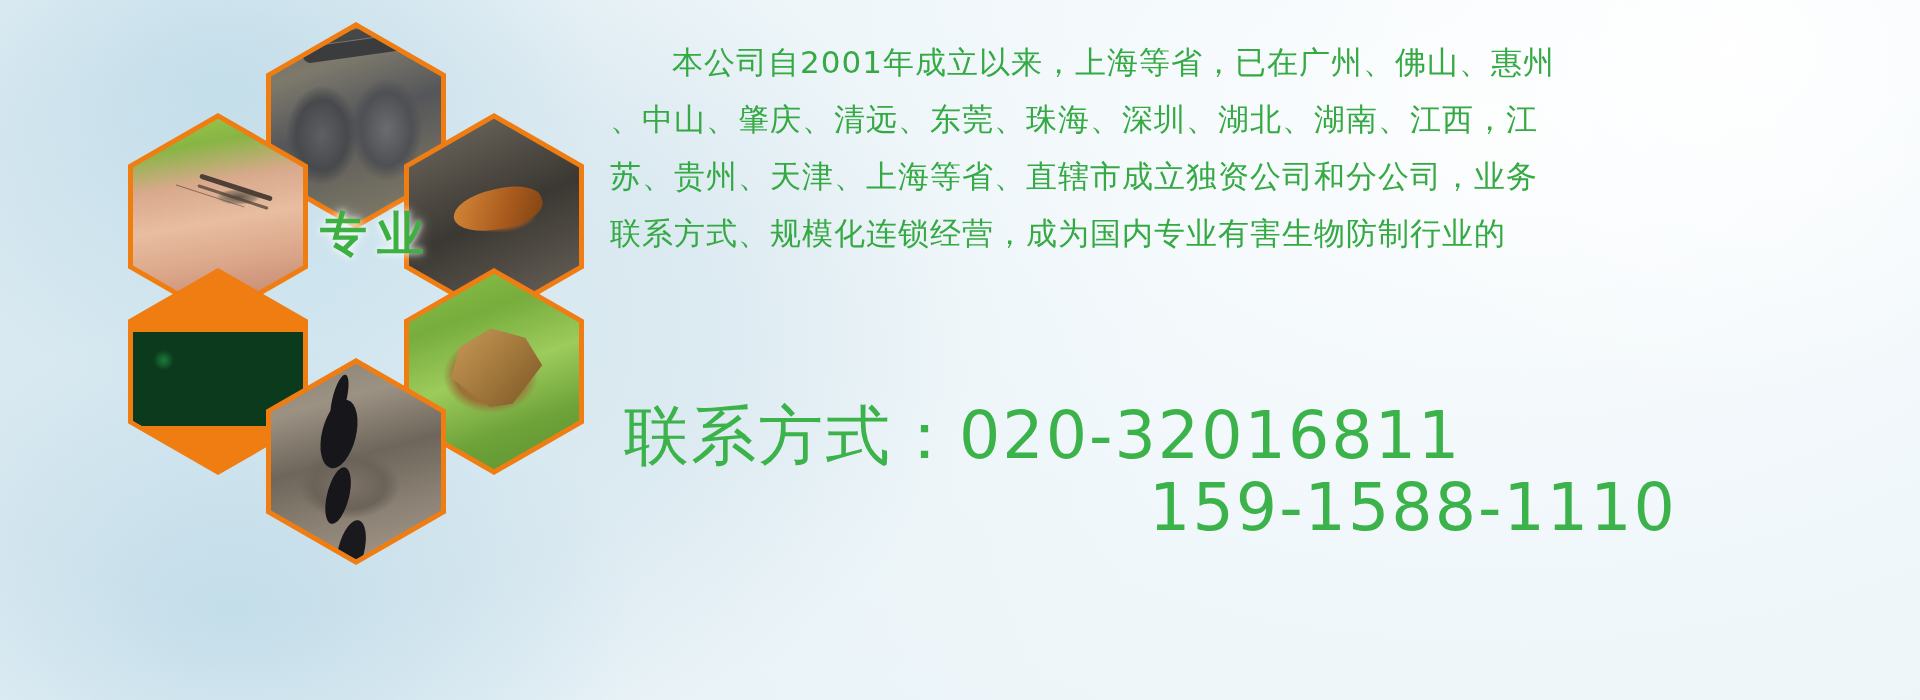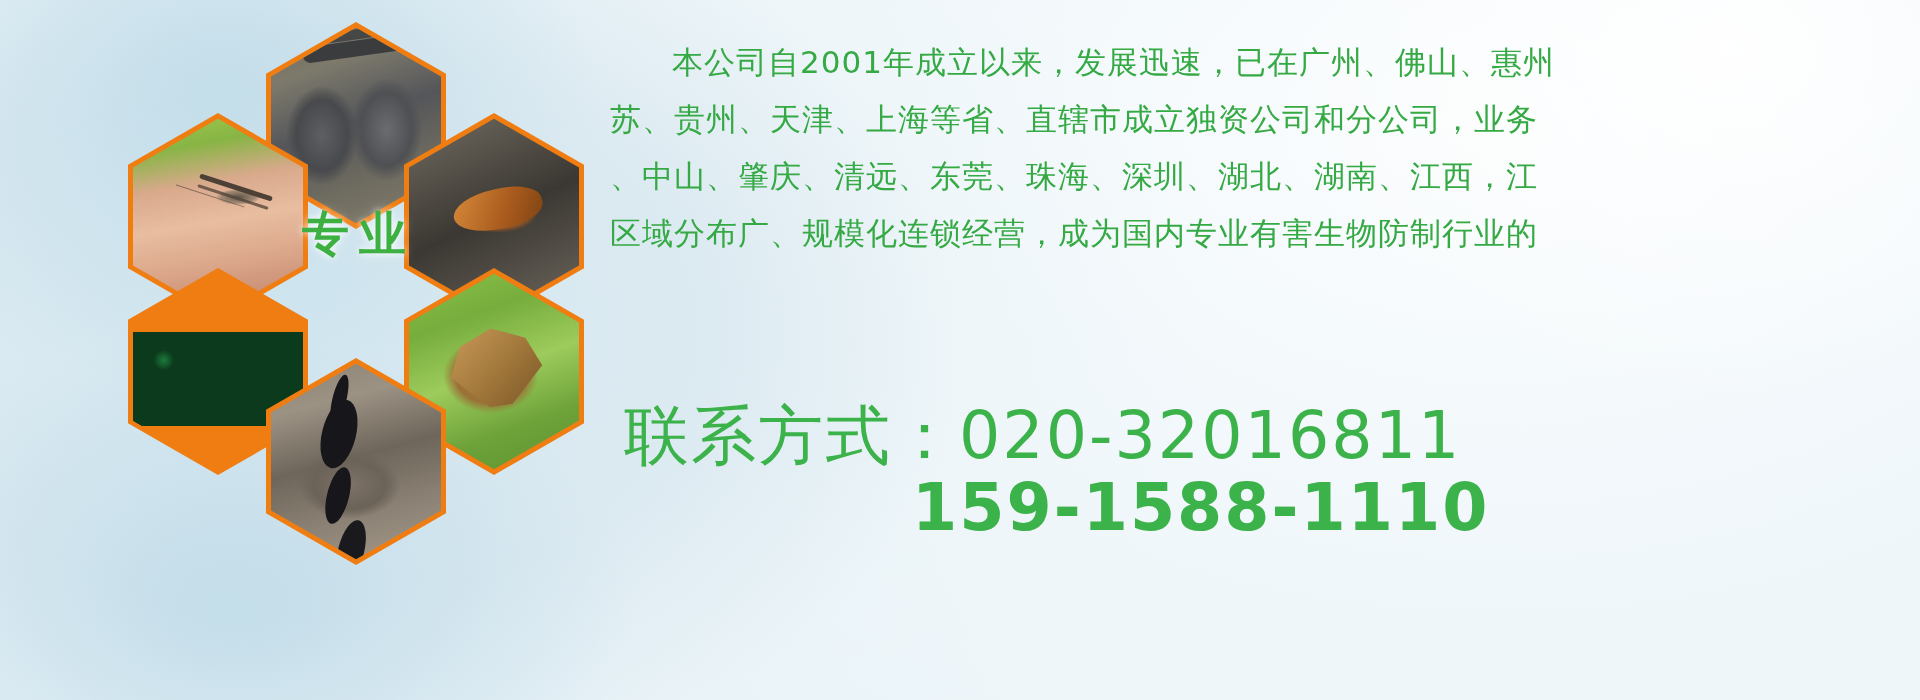--- a/index.html
+++ b/index.html
@@ -120,21 +120,21 @@
   .ph-stinkbug::after{
     content:""; position:absolute; left:24%; top:28%; width:92px; height:78px;
     background:linear-gradient(140deg,#c99a58,#a0763a 55%,#7b5727);
     clip-path:polygon(50% 0%, 86% 18%, 100% 56%, 62% 100%, 38% 100%, 0% 56%, 14% 18%);
     transform:rotate(-8deg);
   }
 
   
   #center-label {
     position:absolute; left:196px; top:190px;
-    width:150px; text-align:center;
+    width:150px; text-align:right;
     color:#3cb040;
     font-weight:bold;
     letter-spacing:10px;
     text-shadow:0 0 6px rgba(255,255,255,.85), 0 0 14px rgba(255,255,255,.6);
   }
   #center-label .cl-line { font-size:47px; line-height:68px; }
 
   
   #copy {
     position:absolute; left:610px; top:34px; width:1290px;
@@ -153,21 +153,21 @@
     position:absolute; left:624px; top:400px; width:1290px;
   }
   .contact-line {
     color:#3cb24a;
     font-size:65px;
     line-height:72px;
     letter-spacing:2px;
     white-space:nowrap;
     font-family:"DejaVu Sans","Liberation Sans",sans-serif;
   }
-  .contact-line.second { text-align:left; padding-left:288px;font-weight:bold; }
+  .contact-line.second { text-align:center; padding-left:288px; }
 </style>
 </head>
 <body>
 
 <div id="banner">
 
   <div id="bg-wash-tl"></div>
   <div id="bg-wash-bl"></div>
   <div id="bg-wash-tr"></div>
 
@@ -208,24 +208,24 @@
         <div class="hex-img ph-ants"></div>
       </div>
     </div>
 
     <div id="center-label">
       <div class="cl-line">专业</div>
     </div>
   </div>
 
   <div id="copy">
-    <div class="para-line indent">本公司自2001年成立以来，发展迅速，已在广州、佛山、惠州</div>
+    <div class="para-line indent">本公司自2001年成立以来，上海等省，已在广州、佛山、惠州</div>
+    <div class="para-line">、中山、肇庆、清远、东莞、珠海、深圳、湖北、湖南、江西，江</div>
     <div class="para-line">苏、贵州、天津、上海等省、直辖市成立独资公司和分公司，业务</div>
-    <div class="para-line">、中山、肇庆、清远、东莞、珠海、深圳、湖北、湖南、江西，江</div>
-    <div class="para-line">区域分布广、规模化连锁经营，成为国内专业有害生物防制行业的</div>
+    <div class="para-line">联系方式、规模化连锁经营，成为国内专业有害生物防制行业的</div>
   </div>
 
   <div id="contact">
     <div class="contact-line">联系方式：020-32016811</div>
     <div class="contact-line second">159-1588-1110</div>
   </div>
 
 </div>
 
 </body></html>

